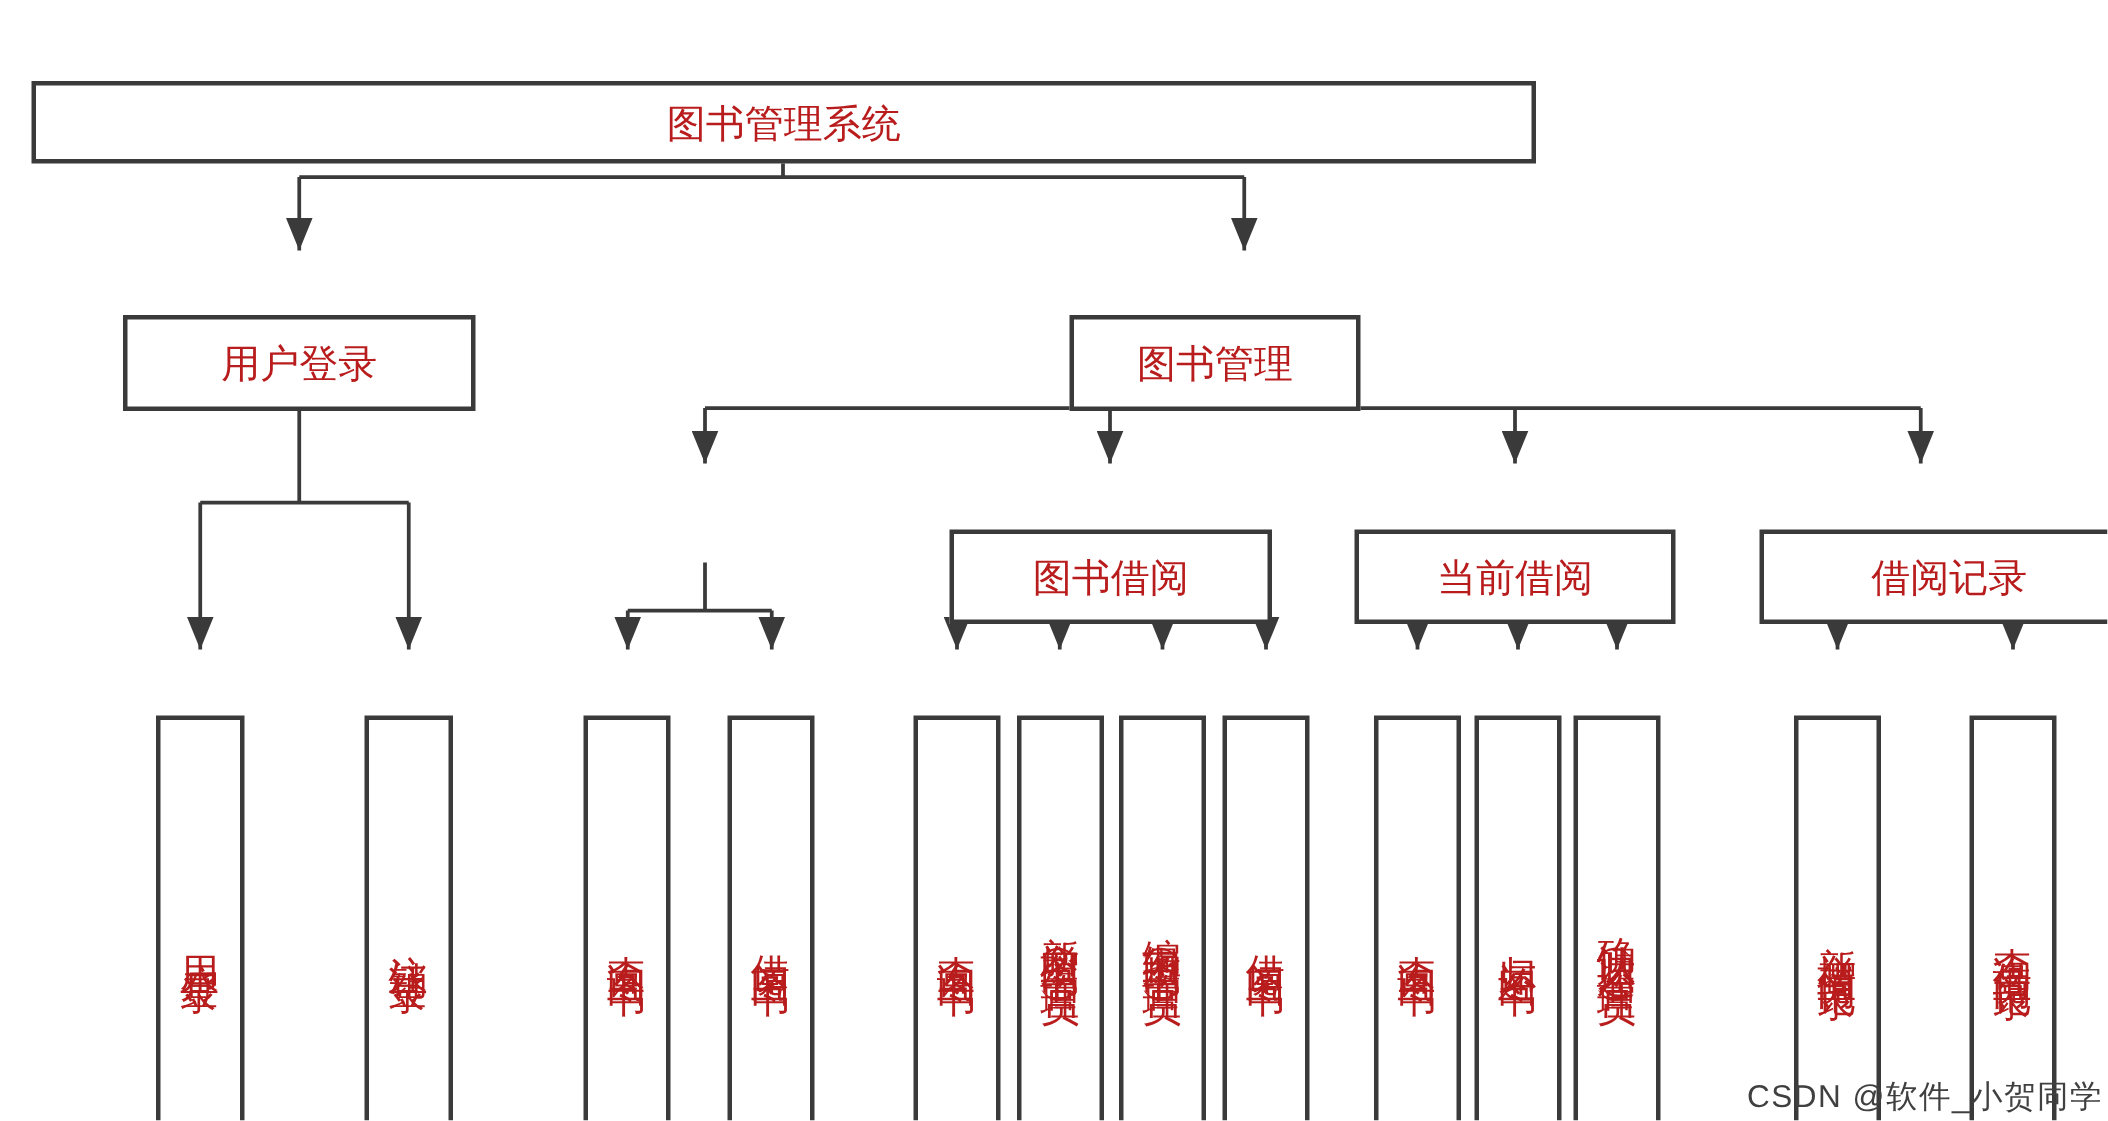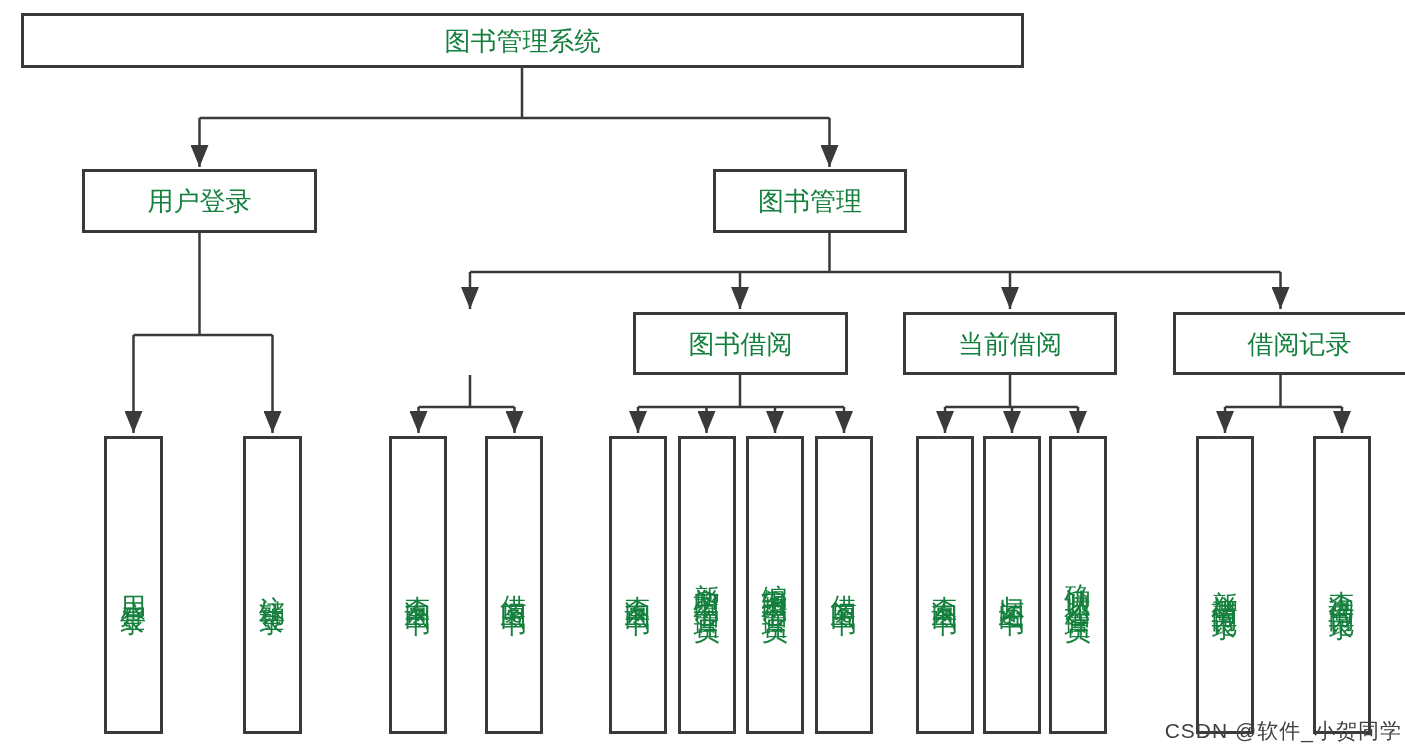--- a/index.html
+++ b/index.html
@@ -13,25 +13,26 @@
     overflow: hidden;
   }
   .connectors { position: absolute; left: 0; top: 0; }
   .node {
     position: absolute;
     background: #ffffff;
     border: 3px solid #3a3a3a;
     display: flex;
     align-items: center;
     justify-content: center;
-    color: #15803d;
+    color: #b91c1c;
     font-size: 26px;
     line-height: 1;
     text-align: center;
     white-space: nowrap;
+    margin-top: 41px;
   }
   .node.vbox .vlabel {
     writing-mode: vertical-rl;
     text-orientation: mixed;
     letter-spacing: 5px;
     line-height: 1;
     white-space: nowrap;
   }
   .watermark {
     position: absolute;

